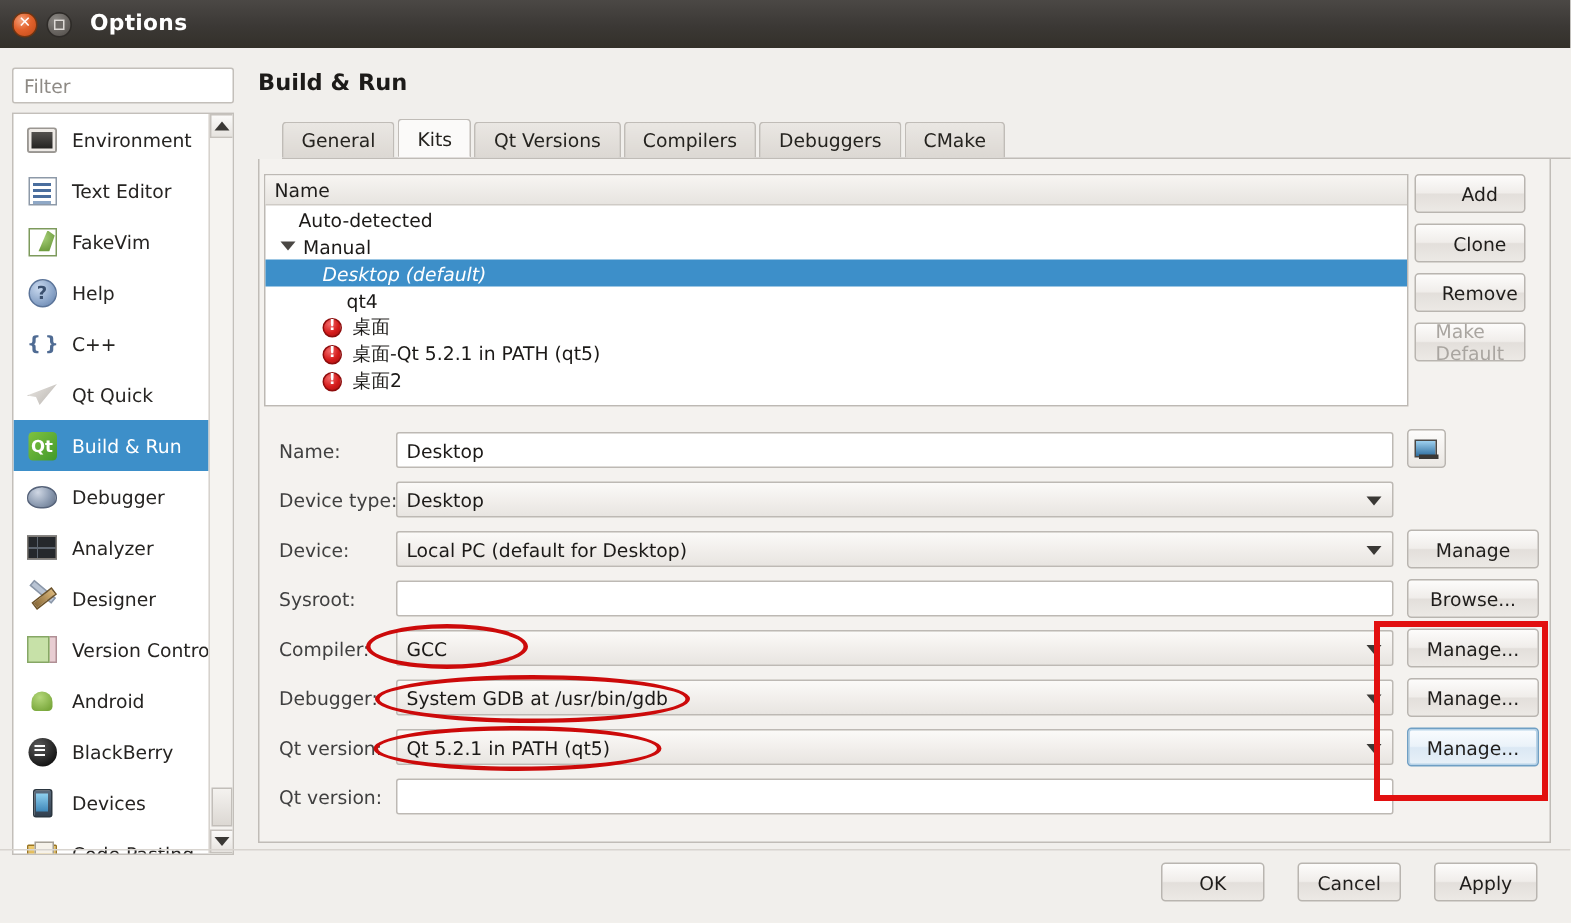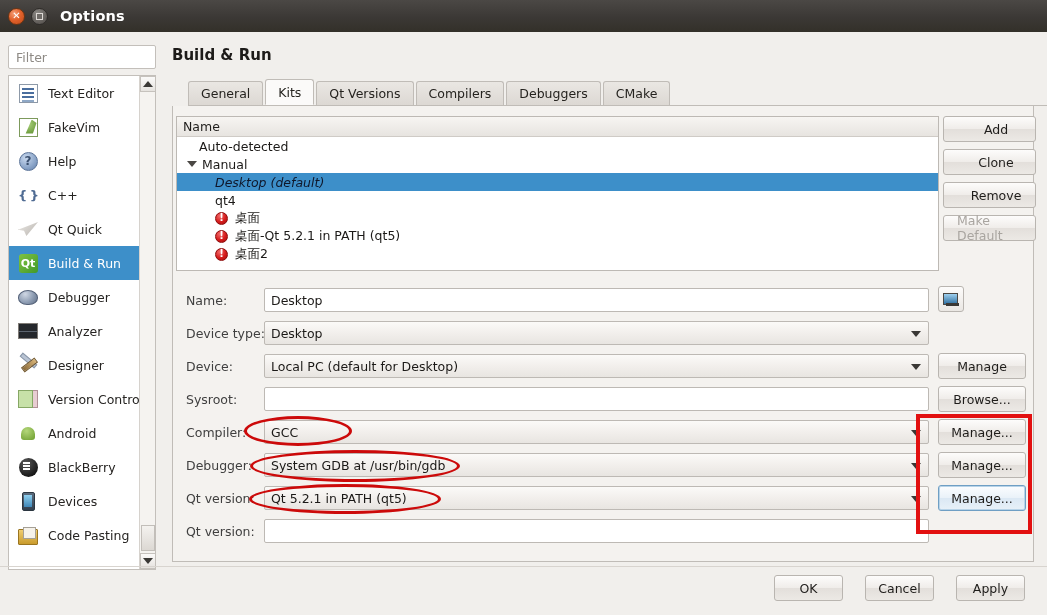--- a/index.html
+++ b/index.html
@@ -288,21 +288,21 @@
     display: flex; align-items: center;
     padding-left: 6px;
     font-size: 12.5px; color: #1f1d1b;
   }
   .kl-row {
     height: 18px;
     display: flex; align-items: center;
     font-size: 12.5px; color: #1b1917;
     white-space: nowrap;
   }
-  .kl-row.sel { background: #3d8fc9; color: #0f172a; font-style: italic; }
+  .kl-row.sel { background: #3d8fc9; color: #ffffff; font-style: italic; }
   .kl-arrow {
     width: 0; height: 0; margin-right: 5px;
     border-left: 5px solid transparent; border-right: 5px solid transparent;
     border-top: 6px solid #4a4744;
   }
   .err-ico {
     width: 13px; height: 13px; border-radius: 50%;
     background: radial-gradient(circle at 35% 28%, #f26b6b 0%, #d51b1b 55%, #a40f0f 100%);
     border: 1px solid #8e0c0c;
     color: #ffffff; font-size: 10px; font-weight: bold; line-height: 1;
@@ -319,21 +319,21 @@
     color: #1f1d1b;
     display: flex; align-items: center; justify-content: center;
     font-family: "DejaVu Sans", "Liberation Sans", sans-serif;
   }
   .btn.disabled { color: #a9a5a0; }
   .btn.focus {
     border: 1px solid #6f9fc4;
     background: linear-gradient(180deg,#fbfdff 0%, #eaf2f9 48%, #dbe8f4 52%, #e8f1f8 100%);
     box-shadow: 0 0 0 1px #b7d3e8 inset;
   }
-  .sidebtn { position: absolute; left: 770px; width: 93px; height: 26px; padding-left: 13px; }
+  .sidebtn { position: absolute; left: 770px; width: 74px; height: 26px; padding-left: 13px; }
 
   
   .form { position: absolute; left: 3px; top: 180px; width: 856px; }
   .frow { position: relative; height: 33px; }
   .flabel {
     position: absolute; left: 10px; top: 7px;
     font-size: 12.5px; color: #404040;
   }
   .finput {
     position: absolute; left: 88px; top: 2px;
@@ -423,20 +423,26 @@
     </div>
     <div class="title-text">Options</div>
   </div>
 
   <div class="filter-box">
     <span>Filter</span>
   </div>
 
   <div class="sidebar">
     <div class="side-list" id="side-list">
+        <div class="side-item">
+          <span class="side-ico">
+            <span class="ic-env"></span>
+          </span>
+          <span>Environment</span>
+        </div>
         <div class="side-item">
           <span class="side-ico">
             <span class="ic-text"></span>
           </span>
           <span>Text Editor</span>
         </div>
         <div class="side-item">
           <span class="side-ico">
             <span class="ic-fake"></span>
           </span>
@@ -545,21 +551,21 @@
           <div class="kl-row" style="padding-left: 22px;">
             <span>Auto-detected</span>
           </div>
           <div class="kl-row" style="padding-left: 10px;">
             <span class="kl-arrow"></span>
             <span>Manual</span>
           </div>
           <div class="kl-row sel" style="padding-left: 38px;">
             <span>Desktop (default)</span>
           </div>
-          <div class="kl-row" style="padding-left: 38px; align-items: center;">
+          <div class="kl-row" style="padding-left: 54px; align-items: center;">
             <span>qt4</span>
           </div>
           <div class="kl-row" style="padding-left: 38px;">
             <span class="err-ico">!</span>
             <span>桌面</span>
           </div>
           <div class="kl-row" style="padding-left: 38px;">
             <span class="err-ico">!</span>
             <span>桌面-Qt 5.2.1 in PATH (qt5)</span>
           </div>

